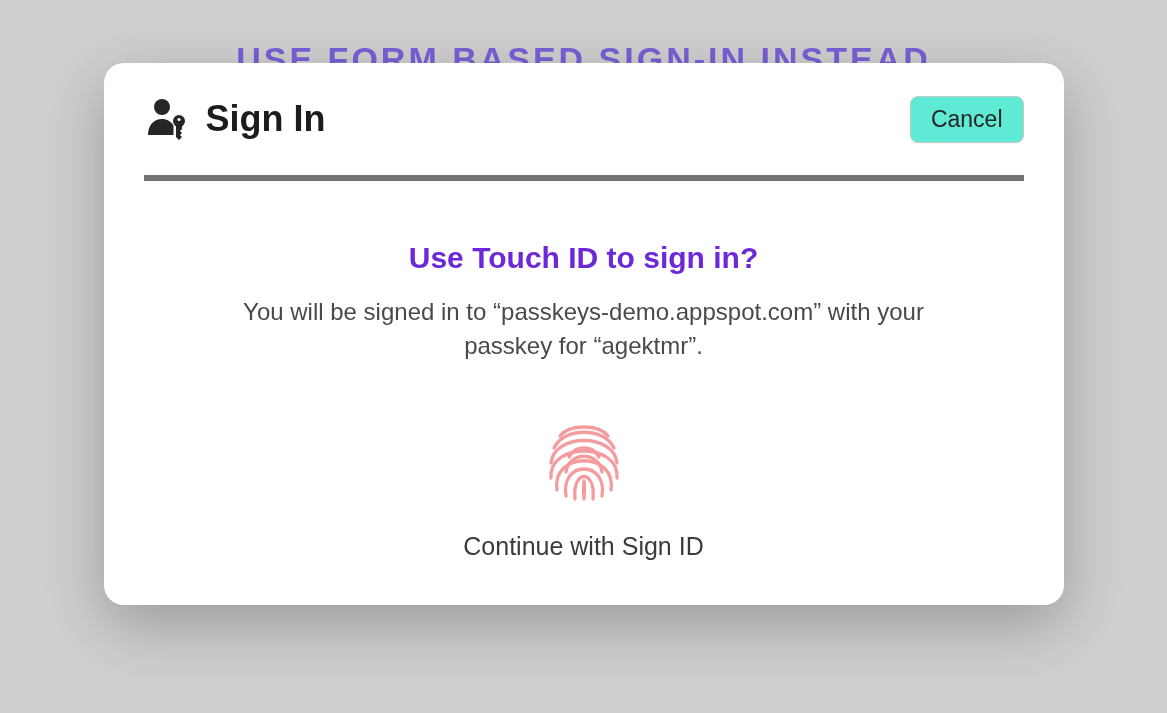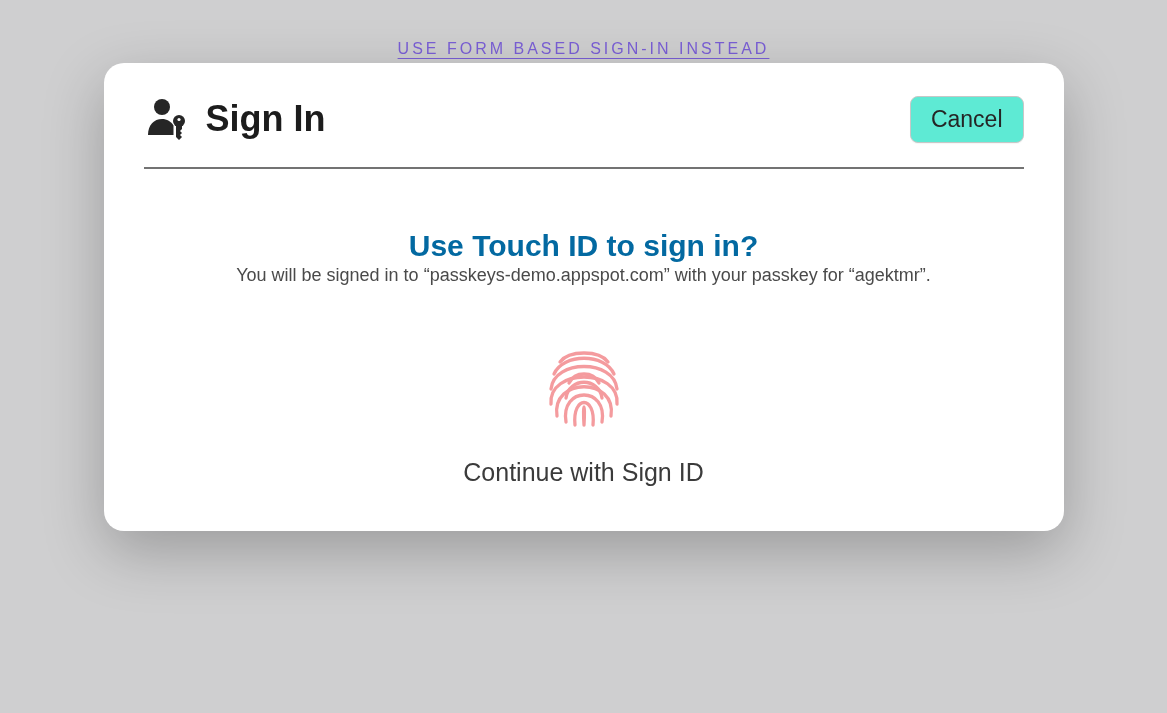--- a/index.html
+++ b/index.html
@@ -13,22 +13,22 @@
       background: #cfcfd0;
       font-family: -apple-system, BlinkMacSystemFont, "Segoe UI", Helvetica, Arial, sans-serif;
       position: relative;
       overflow: hidden;
     }
     .background-link {
       position: absolute;
       top: 40px;
       left: 50%;
       transform: translateX(-50%);
-      font-size: 16px;
-      font-weight: 400;
+      font-size: 34px;
+      font-weight: 700;
       letter-spacing: 3px;
       color: #7a5fd6;
       text-decoration: underline;
       text-underline-offset: 4px;
       white-space: nowrap;
     }
     .dialog {
       position: absolute;
       top: 63px;
       left: 50%;
@@ -36,22 +36,22 @@
       width: 960px;
       background: #ffffff;
       border-radius: 20px;
       box-shadow: 0 20px 60px rgba(0,0,0,0.25);
       padding: 32px 40px 44px 40px;
     }
     .dialog-header {
       display: flex;
       align-items: center;
       justify-content: space-between;
-      padding-bottom: 24px;
-      border-bottom: 2px solid #737373;
+      padding-bottom: 32px;
+      border-bottom: 6px solid #737373;
     }
     .title-group {
       display: flex;
       align-items: center;
       gap: 14px;
     }
     .passkey-icon {
       width: 48px;
       height: 48px;
       fill: #262626;
@@ -72,25 +72,26 @@
       cursor: pointer;
       box-shadow: 0 1px 1px rgba(0,0,0,0.04);
     }
     .dialog-body {
       padding-top: 60px;
       text-align: center;
     }
     .prompt-title {
       font-size: 30px;
       font-weight: 700;
-      color: #0369a1;
+      color: #6d28d9;
+      margin-bottom: 20px;
       text-align: center;
     }
     .prompt-description {
-      font-size: 18px;
+      font-size: 24px;
       line-height: 1.4;
       color: #4a4a4a;
       max-width: 760px;
       margin: 0 auto 50px auto;
     }
     .fingerprint-icon {
       width: 96px;
       height: 96px;
       margin: 0 auto 24px auto;
       display: block;

